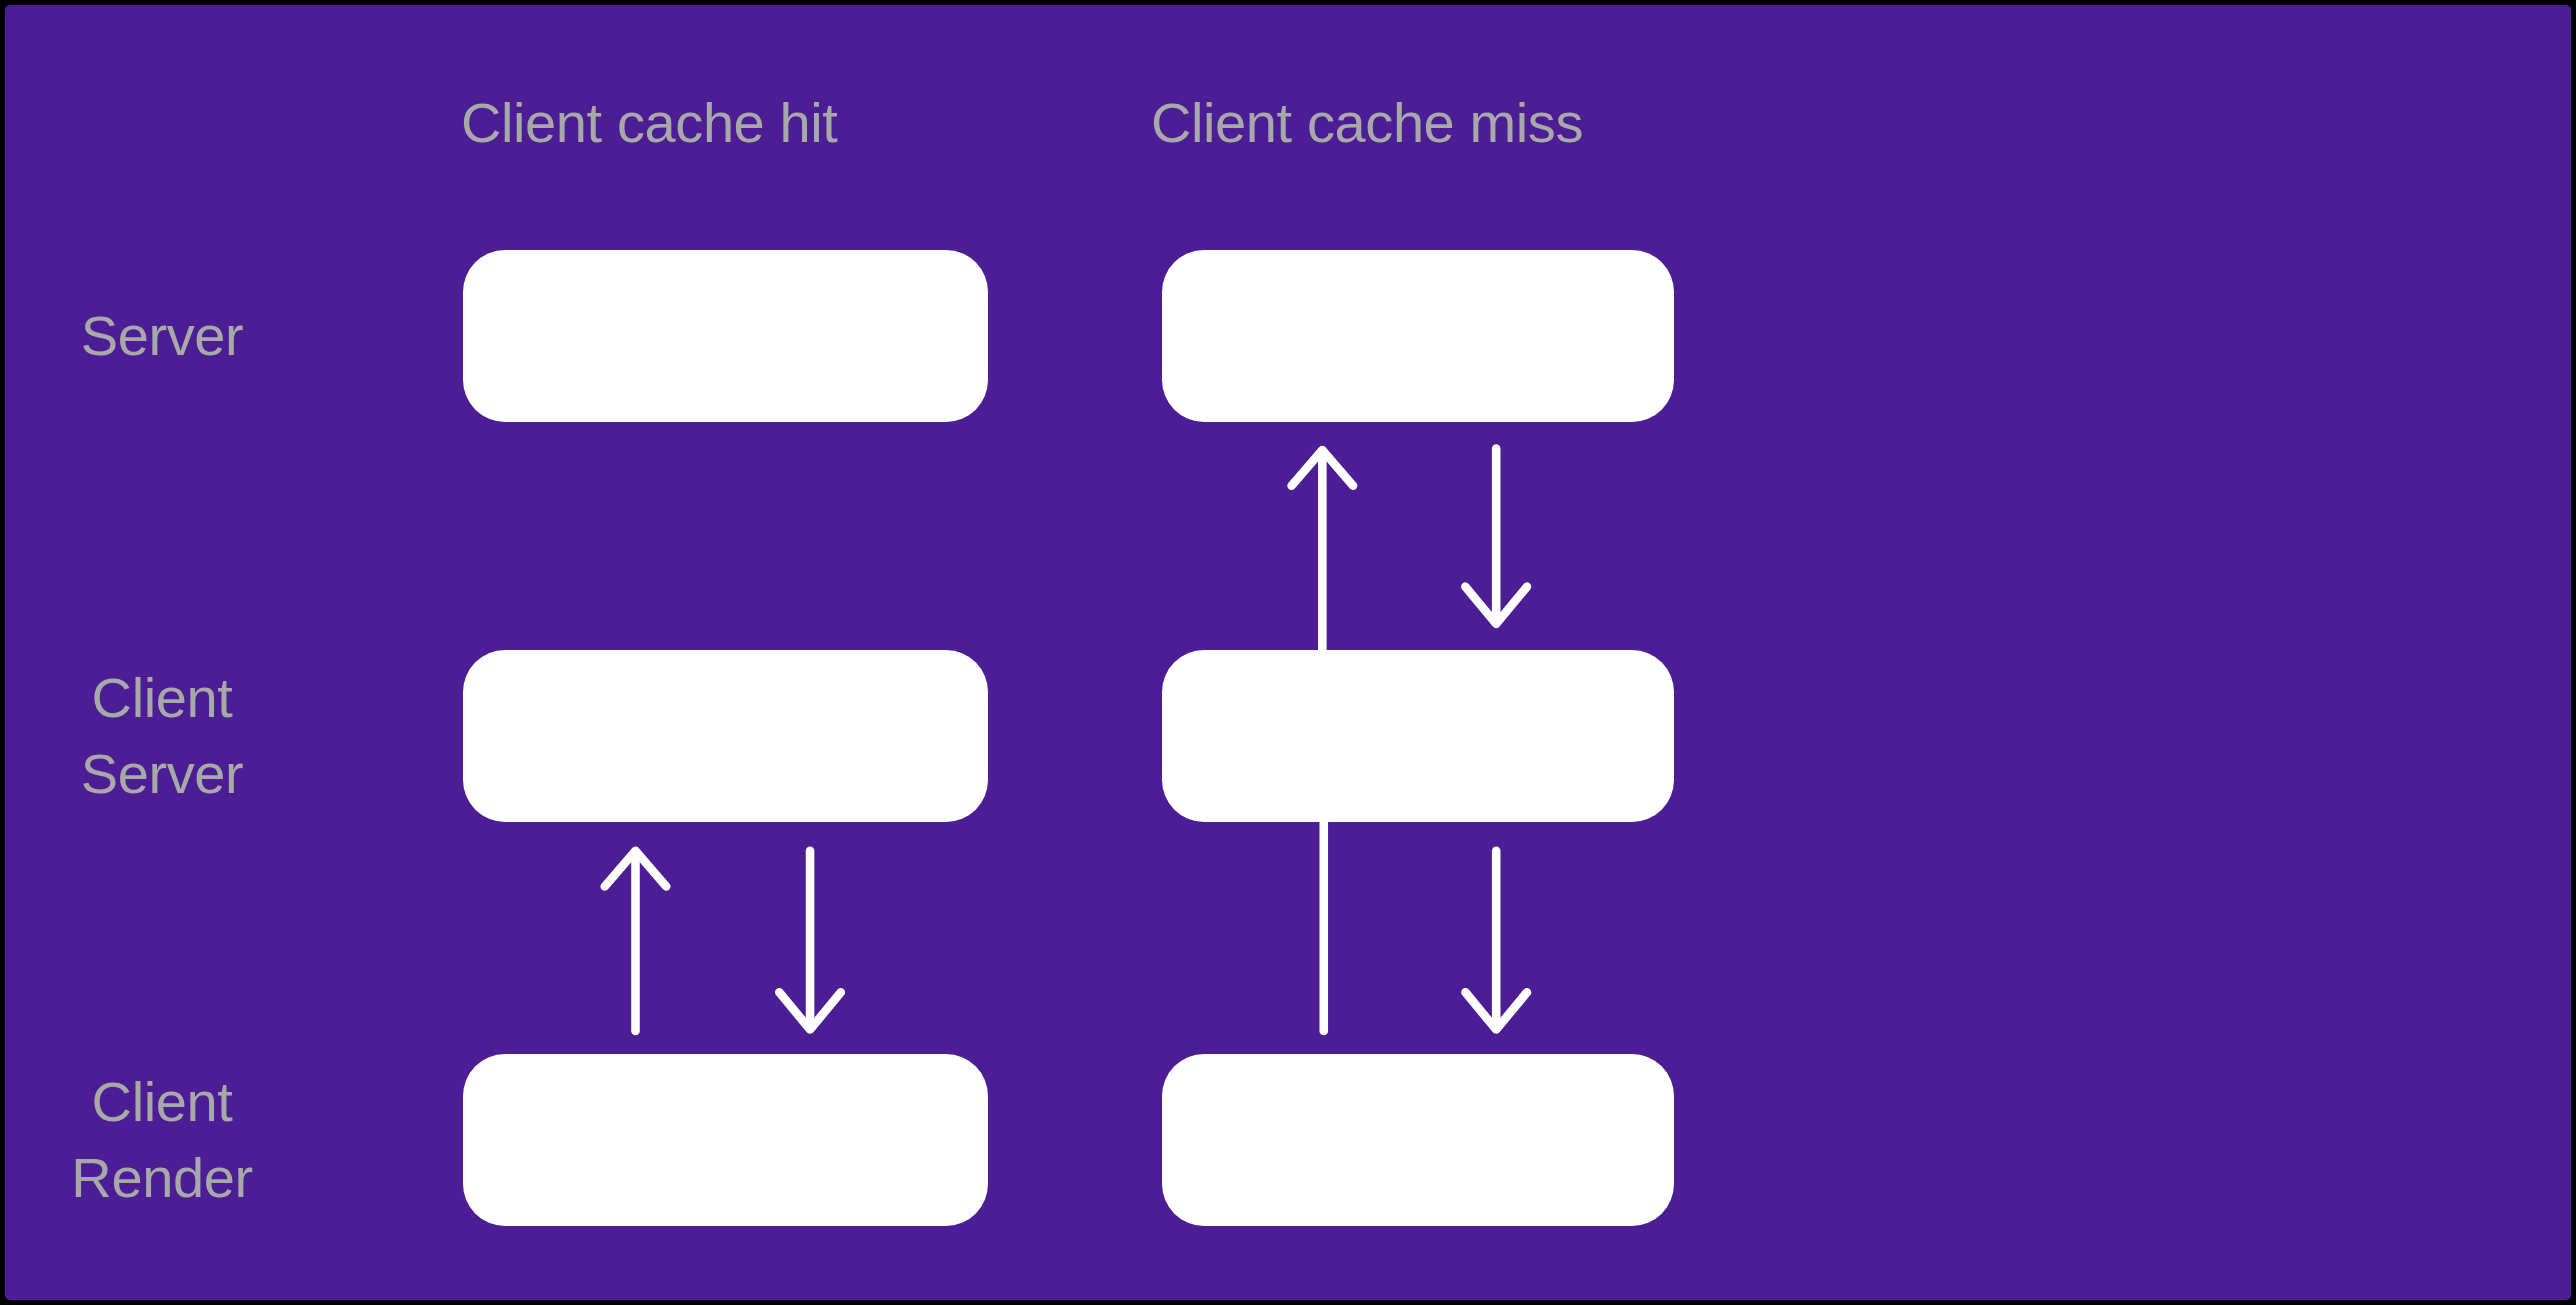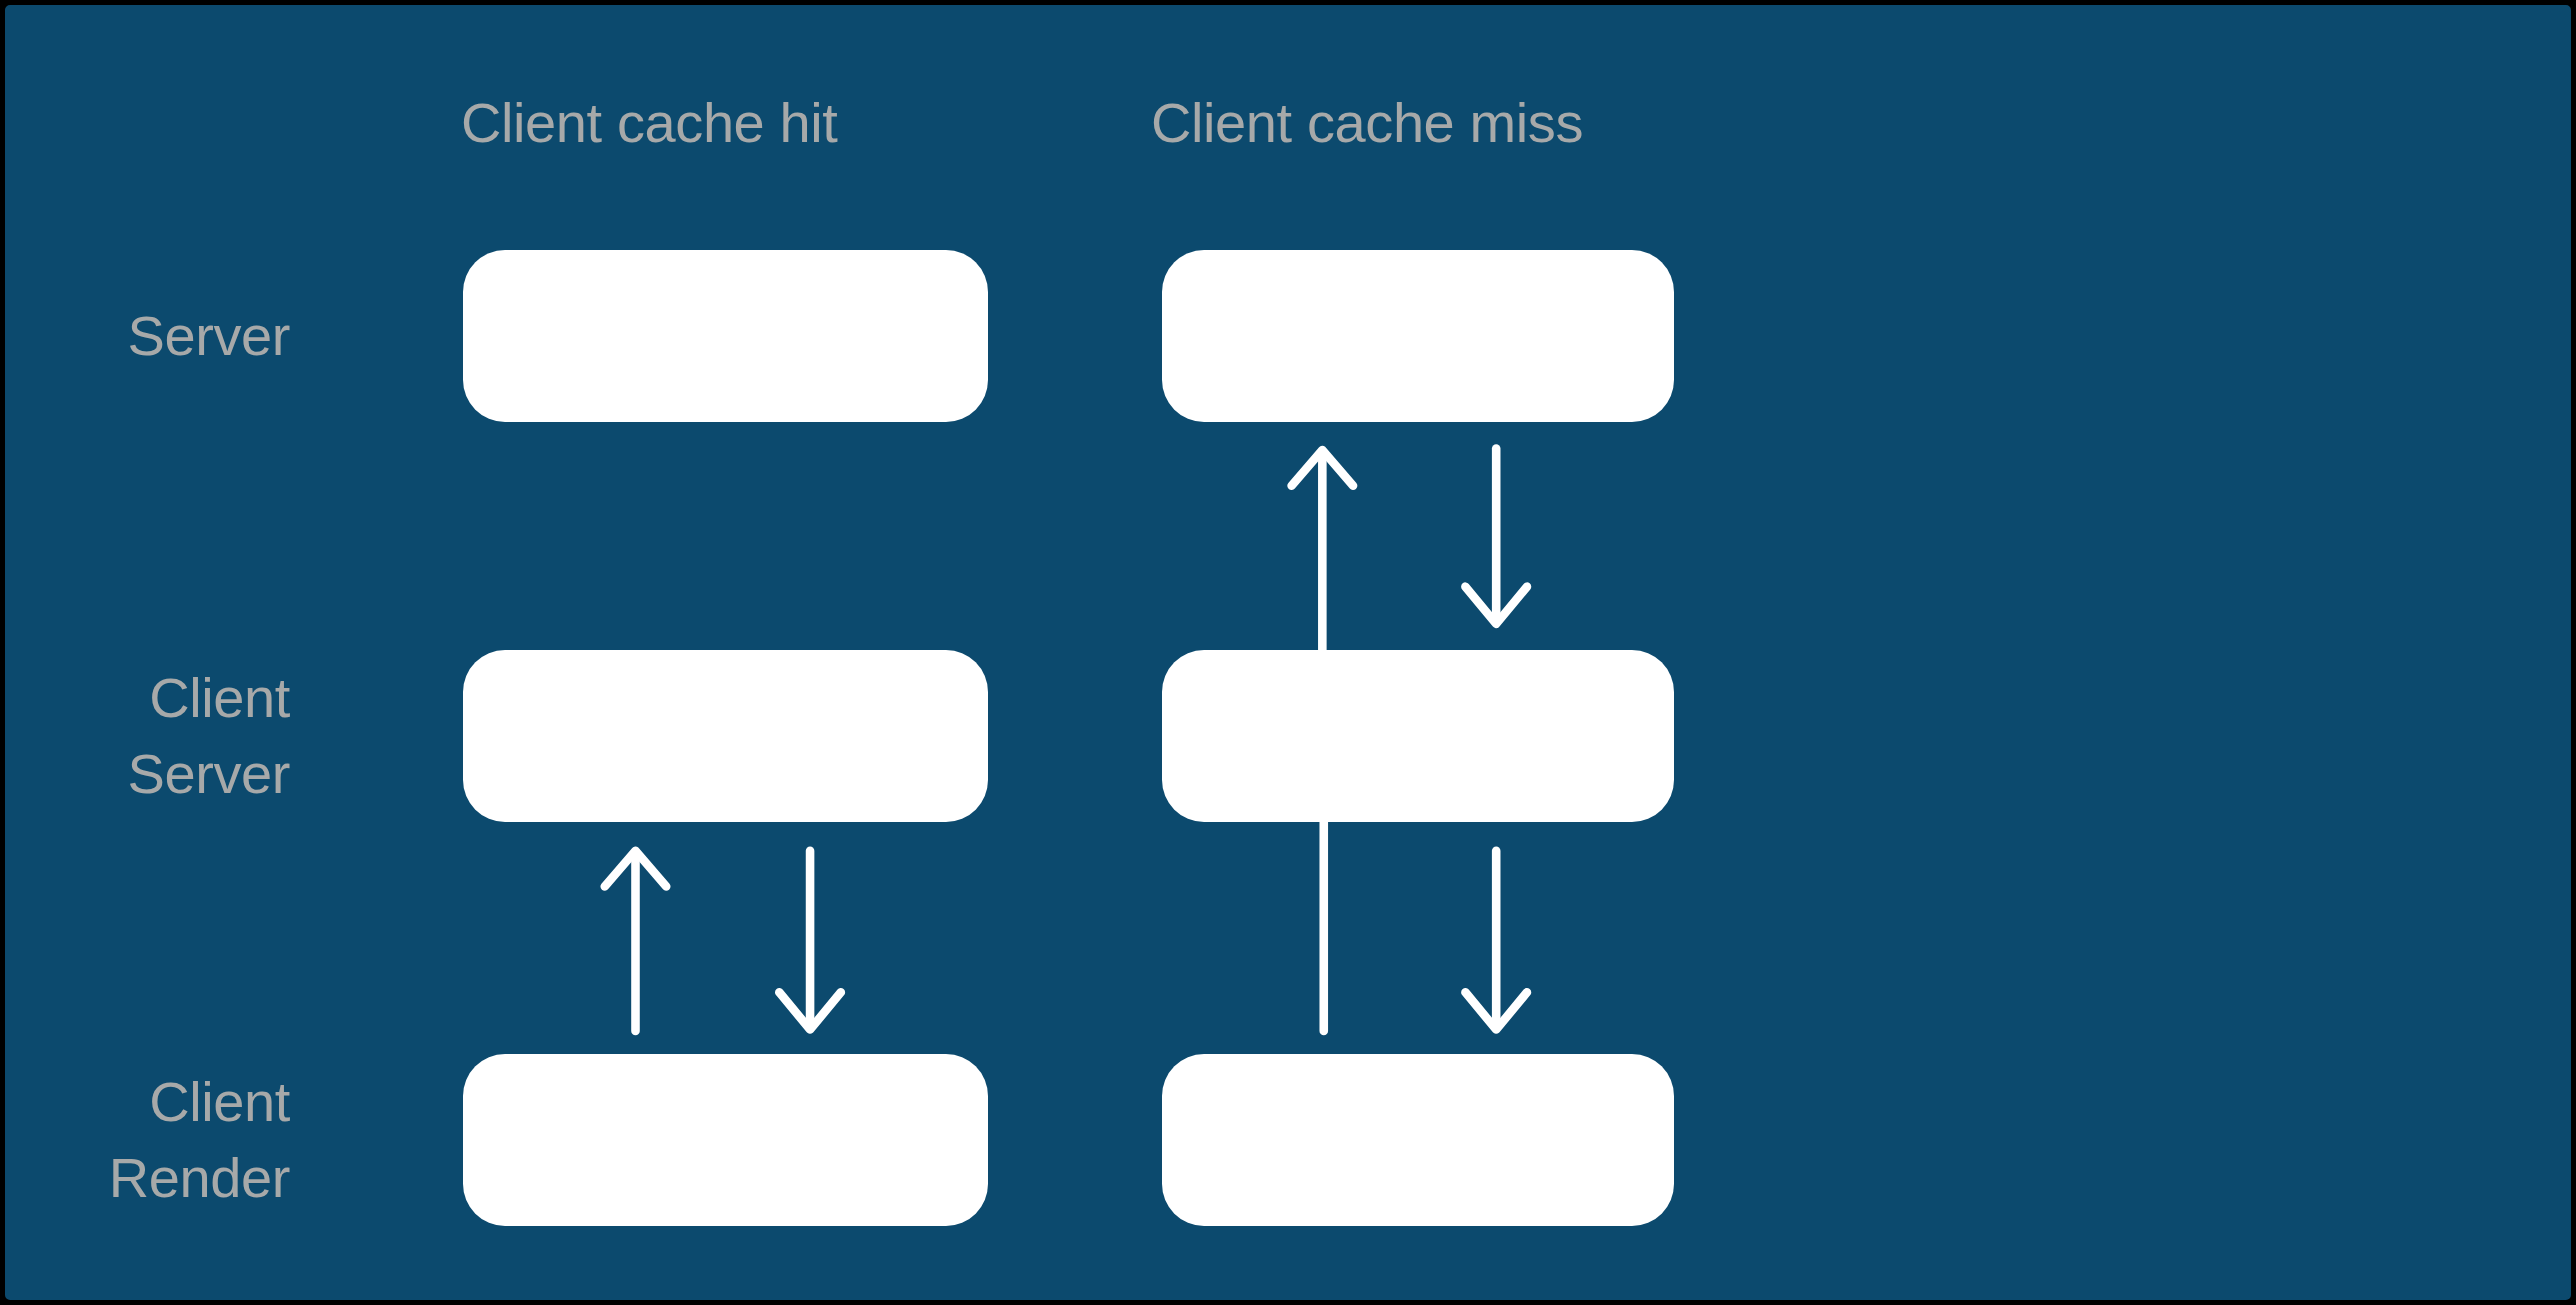--- a/index.html
+++ b/index.html
@@ -5,21 +5,21 @@
   html, body {
     margin: 0;
     padding: 0;
     background: #000;
   }
   .frame {
     position: relative;
     width: 2576px;
     height: 1305px;
     box-sizing: border-box;
-    background: #0c4a6e;
+    background: #4c1d95;
     border: 5.7px solid #000;
     border-radius: 10px;
     overflow: hidden;
     font-family: "Liberation Sans", "DejaVu Sans", sans-serif;
   }
   .col-header {
     position: absolute;
     top: 90px;
     font-size: 56px;
     line-height: 1;
@@ -29,21 +29,21 @@
   }
   .col-header.hit  { left: 456px; }
   .col-header.miss { left: 1146px; }
   .row-label {
     position: absolute;
     left: 29px;
     width: 256px;
     display: flex;
     flex-direction: column;
     justify-content: center;
-    align-items: flex-end;
+    align-items: center;
     text-align: right;
     font-size: 56px;
     line-height: 1.36;
     letter-spacing: -0.4px;
     color: #a7a9a9;
     white-space: nowrap;
   }
   .row-label.r-server { top: 245px;  height: 172px; }
   .row-label.r-cache  { top: 645px;  height: 172px; }
   .row-label.r-render { top: 1049px; height: 172px; }

